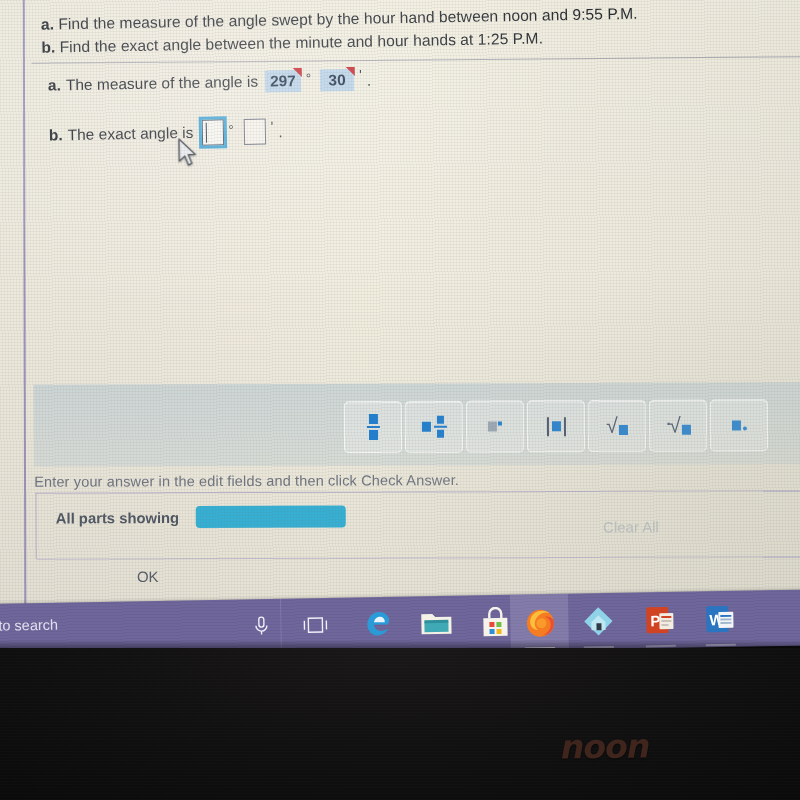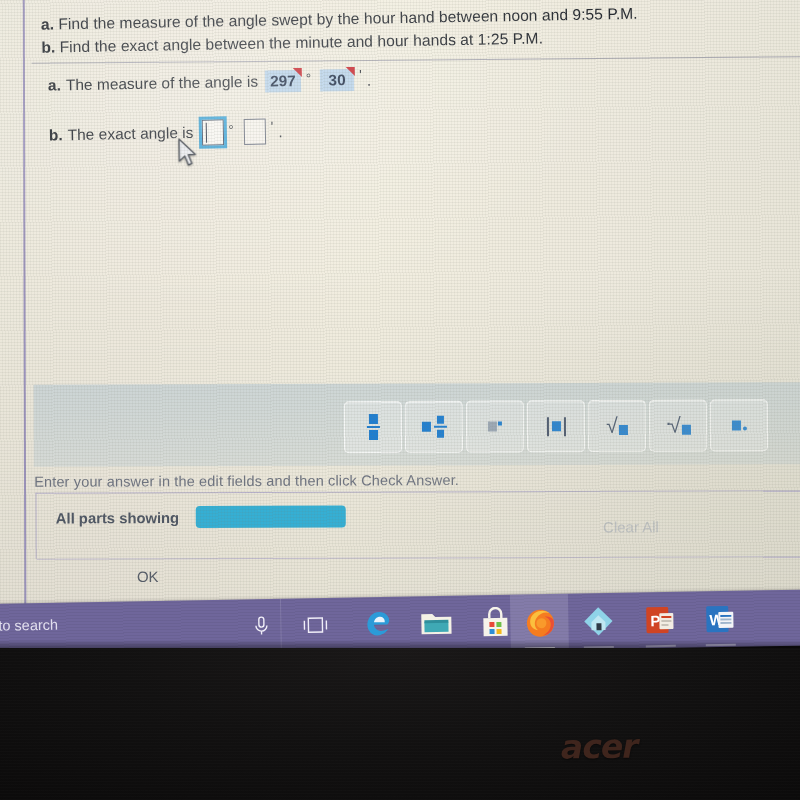--- a/index.html
+++ b/index.html
@@ -688,15 +688,15 @@
         <rect x="15" y="18" width="11" height="1.8" fill="#9fb6cd"></rect>
       </svg>
     </div>
     <div class="tb-underline" style="left:725px; opacity:.5;"></div>
 
   </div>
 
   <div class="screen-edge"></div>
 
   <div class="bezel"></div>
-  <div class="acer-logo">acer</div>
+  <div class="acer-logo">noon</div>
 
 </div>
 
 </body></html>

